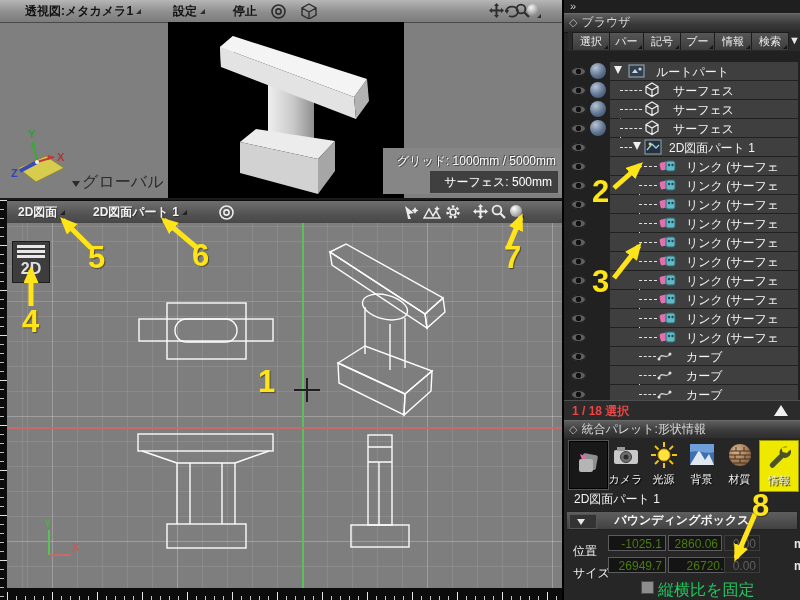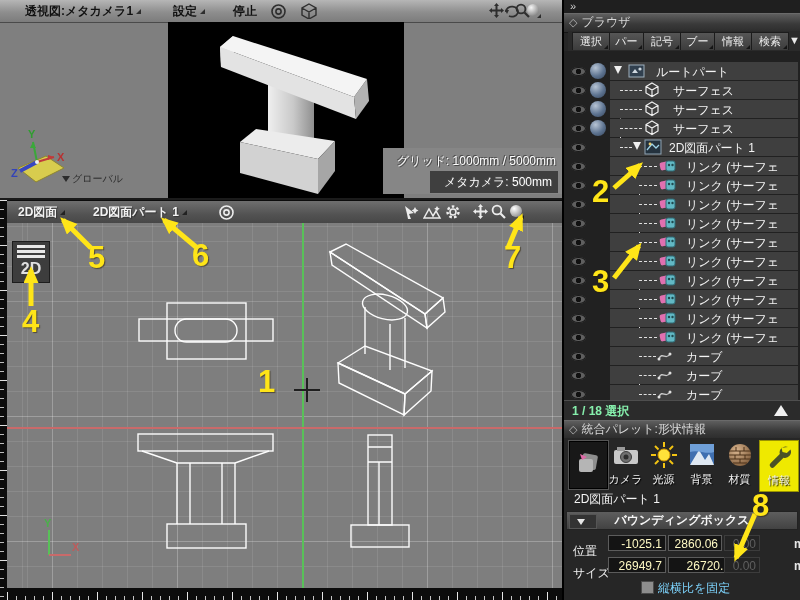--- a/index.html
+++ b/index.html
@@ -15,21 +15,21 @@
      border-bottom:1px solid #4a4a4a;color:#111;font-size:12px;font-weight:bold;}
   .tb-item{position:absolute;top:3px;height:16px;line-height:16px;white-space:nowrap;}
   .ddcorner{display:inline-block;width:0;height:0;border-style:solid;
      border-width:0 0 5px 5px;border-color:transparent transparent #2e2e2e transparent;
      margin:0 0 1px 3px;}
   #render-black{left:168px;top:22px;width:236px;height:176px;background:#000;}
   #gridinfobox{left:383px;top:148px;width:179px;height:46px;background:#868686;}
   .osd-text{position:absolute;right:6px;color:#fff;font-size:12px;white-space:nowrap;
      text-shadow:1px 1px 0 #4a4a4a,-1px -1px 0 #4a4a4a;}
   #snapbox{position:absolute;right:4px;top:23px;background:#3f3f3f;padding:1px 6px 2px 14px;}
-  #globallabel{left:62px;top:172px;color:#2c2c2c;font-size:10px;}
+  #globallabel{left:72px;top:172px;color:#2c2c2c;font-size:16px;}
   #globallabel .tri{display:inline-block;width:0;height:0;border-style:solid;
      border-width:6px 4px 0 4px;border-color:#2c2c2c transparent transparent transparent;margin-right:2px;}
 
   
   #vp2d{left:0;top:200px;width:562px;height:400px;background:#0c0c0c;}
   #ruler-left{left:0;top:0;width:7px;height:400px;background:#0c0c0c;
      background-image:repeating-linear-gradient(180deg,#e0e0e0 0 1px,transparent 1px 45px),
                       repeating-linear-gradient(180deg,#bdbdbd 0 1px,transparent 1px 9px);
      background-size:7px 100%,4px 100%;background-repeat:no-repeat;background-position:left top,left top;}
   #vp2d-toolbar{left:7px;top:1px;width:628px;height:22px;
@@ -84,21 +84,21 @@
      background:radial-gradient(circle at 50% 50%,#101010 0 2.5px,#5f5f5f 3px 100%);
      box-shadow:0 0 0 1px #1a1a1a inset;}
   .sphere{position:absolute;left:26px;top:1px;width:16px;height:16px;border-radius:50%;
      background:radial-gradient(circle at 35% 30%,#b7c4d4,#5d7390 55%,#35455c);}
   .expand{position:absolute;top:4px;width:0;height:0;border-style:solid;
      border-width:8px 4.5px 0 4.5px;border-color:#f0f0f0 transparent transparent transparent;}
   .dash{position:absolute;top:9px;border-top:1px dashed #e0e0e0;}
   .vline{position:absolute;width:0;border-left:1px dashed #e0e0e0;}
   .ticon{position:absolute;top:1px;width:18px;height:16px;}
   #rp-status{left:0;top:400px;width:236px;height:31px;background:#2b2b2b;border-top:1px solid #4e4e4e;
-     color:#86efac;font-size:12px;font-weight:bold;line-height:20px;padding-left:8px;box-sizing:border-box;}
+     color:#ef4444;font-size:12px;font-weight:bold;line-height:20px;padding-left:8px;box-sizing:border-box;}
   #rp-status .up{position:absolute;right:12px;top:4px;width:0;height:0;border-style:solid;
      border-width:0 7px 11px 7px;border-color:transparent transparent #f0f0f0 transparent;}
   #rp-pal-header{left:0;top:420px;width:236px;height:18px;}
   #rp-tools{left:0;top:438px;width:236px;height:54px;background:#262626;}
   .tool{position:absolute;top:2px;width:37px;height:50px;text-align:center;}
   .tool .tlabel{position:absolute;left:-2px;right:-2px;bottom:3px;color:#f4f4f4;font-size:11px;
      text-shadow:1px 1px 1px #000;}
   .tool .ticonbox{position:absolute;left:6px;top:2px;width:26px;height:26px;}
   #tool-shape{background:#181818;border:1px solid #000;box-shadow:0 0 0 1px #555;height:46px;top:3px;}
   #tool-info{background:#efe900;border:1px solid #9a9400;}
@@ -107,27 +107,27 @@
      border:1px solid #222;box-sizing:border-box;}
   #rp-bbar .vbox{position:absolute;left:2px;top:2px;width:26px;height:13px;background:#333;
      border:1px solid #555;}
   #rp-bbar .vbox .tri{position:absolute;left:7px;top:4px;width:0;height:0;border-style:solid;
      border-width:6px 4.5px 0 4.5px;border-color:#e8e8e8 transparent transparent transparent;}
   #rp-bbar .btitle{position:absolute;left:0;right:0;text-align:center;color:#f6f6f6;
      font-size:12px;font-weight:bold;line-height:17px;}
   .numrow{position:absolute;width:236px;height:18px;}
   .numrow .rlabel{position:absolute;left:9px;top:8px;color:#f2f2f2;font-size:12px;}
   .field{position:absolute;top:0;height:16px;background:#141414;border:1px solid #5c5c5c;
-     color:#fef9c3;font-size:12px;text-align:right;line-height:16px;padding-right:3px;box-sizing:border-box;}
+     color:#4d7c0f;font-size:12px;text-align:right;line-height:16px;padding-right:3px;box-sizing:border-box;}
   .field.dim{color:#5f5f5f;border-color:#3c3c3c;background:#242424;}
   .numrow .unit{position:absolute;left:198px;top:2px;color:#e5e5e5;font-size:12px;font-weight:bold;padding-left:32px;}
   #rp-aspect{left:0;top:578px;width:236px;height:18px;}
   #rp-aspect .cbox{position:absolute;left:77px;top:3px;width:11px;height:11px;background:#8d8d8d;
      border:1px solid #4a4a4a;}
-  #rp-aspect .clabel{position:absolute;left:94px;top:2px;color:#7dd3fc;font-size:12px;}
+  #rp-aspect .clabel{position:absolute;left:94px;top:2px;color:#22c55e;font-size:16px;}
 
   
   .anno{position:absolute;color:#ffe518;font-size:31px;font-weight:bold;z-index:60;
      text-shadow:1px 1px 1px rgba(40,30,0,.55);line-height:1;pointer-events:none;}
   #arrows{position:absolute;left:0;top:0;z-index:59;pointer-events:none;}
 </style>
 </head>
 <body>
 
 <div id="app">
@@ -182,21 +182,21 @@
         <polygon points="186,75 199,57 201,79 188,97" fill="#b2b2b2"></polygon>
         <polygon points="52,25 65,14 199,57 186,75" fill="#f4f4f4"></polygon>
         <polygon points="72,120 88,107 167,119 150,137" fill="#ececec"></polygon>
         <polygon points="72,120 150,137 150,172 72,151" fill="#d2d2d2"></polygon>
         <polygon points="150,137 167,119 167,149 150,172" fill="#a6a6a6"></polygon>
       </svg>
     </div>
 
     <div class="abs" id="gridinfobox">
       <div class="osd-text" style="top:5px">グリッド: 1000mm / 5000mm</div>
-      <div id="snapbox"><span class="osd-text" style="position:static">メタカメラ: 500mm</span></div>
+      <div id="snapbox"><span class="osd-text" style="position:static">サーフェス: 500mm</span></div>
     </div>
 
     <svg class="abs" style="left:10px;top:126px" width="76" height="66">
       <polygon points="8,42 36,30 54,42 26,56" fill="#d8cc4e" stroke="#8e8630" stroke-width="1"></polygon>
       <line x1="27" y1="36" x2="10" y2="45" stroke="#3947c0" stroke-width="4"></line>
       <line x1="27" y1="36" x2="23" y2="16" stroke="#3aa83a" stroke-width="2"></line>
       <path d="M23 16 L20 22 L26 22 Z" fill="#3aa83a"></path>
       <line x1="27" y1="36" x2="44" y2="31" stroke="#c03a3a" stroke-width="2"></line>
       <path d="M44 31 L38 29 L38 34 Z" fill="#c03a3a"></path>
       <circle cx="27" cy="36" r="2" fill="#f0f0f0"></circle>

